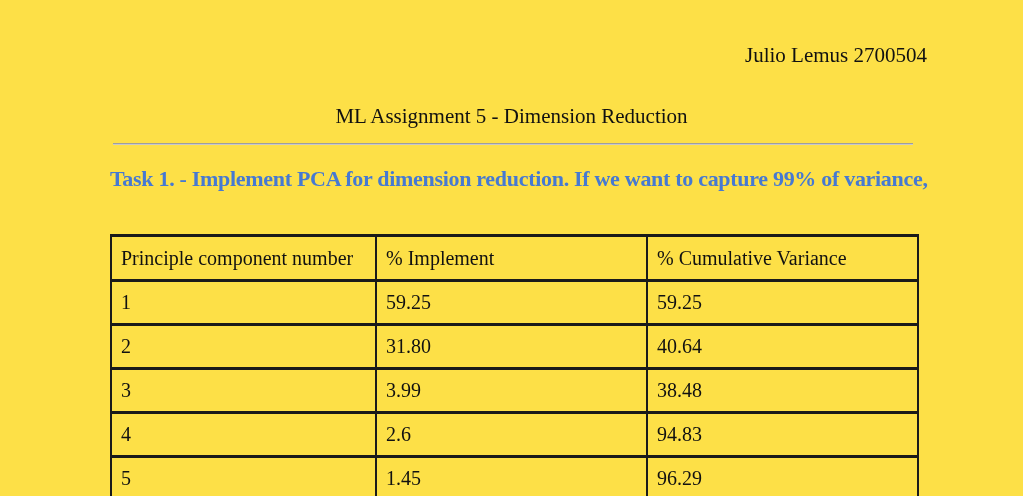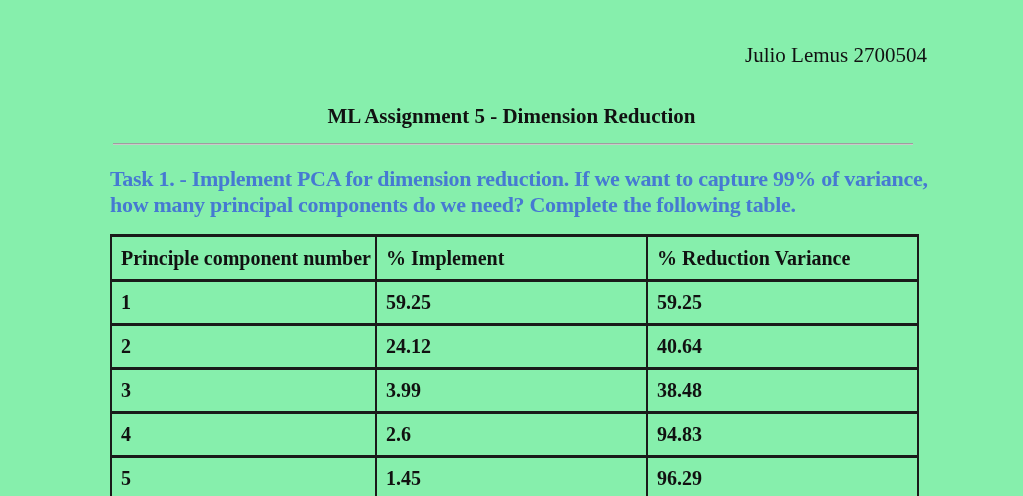--- a/index.html
+++ b/index.html
@@ -6,36 +6,36 @@
   html, body {
     width: 1023px; height: 496px;
     background: #ffffff;
     overflow: hidden;
     font-family: "Liberation Serif", "DejaVu Serif", serif;
     color: #1a1a1a;
   }
   .page {
     position: relative;
     width: 1023px; height: 496px;
-    background: #86efac;
+    background: #fde047;
   }
   .author {
     position: absolute;
     top: 43px; right: 96px;
     font-size: 21px;
     color: #111111;
     white-space: nowrap;
   }
   .doc-title {
     position: absolute;
     top: 104px; left: 0;
     width: 100%;
     text-align: center;
     font-size: 21px;
-    font-weight: bold;
+    font-weight: normal;
     color: #111111;
   }
   .divider {
     position: absolute;
     top: 143px; left: 113px;
     width: 800px; height: 2px;
     background: #9e9e9e;
     border-bottom: 1px solid #c9c9c9;
   }
   .task {
@@ -58,21 +58,21 @@
     color: #111111;
   }
   .pca-table col.c1 { width: 265px; }
   .pca-table col.c2 { width: 271px; }
   .pca-table col.c3 { width: 271px; }
   .pca-table th, .pca-table td {
     border-left: 2px solid #1a1a1a;
     border-right: 2px solid #1a1a1a;
     border-top: 3px solid #1a1a1a;
     border-bottom: 3px solid #1a1a1a;
-    font-weight: bold;
+    font-weight: normal;
     text-align: left;
     vertical-align: middle;
     padding: 0 16px 0 9px;
     overflow: hidden;
     white-space: nowrap;
   }
   .pca-table thead th { height: 45px; }
   .pca-table tbody td { height: 44px; }
 </style>
 </head>
@@ -81,45 +81,44 @@
 <div class="page">
 
   <div class="author">Julio Lemus 2700504</div>
 
   <div class="doc-title">ML Assignment 5 - Dimension Reduction</div>
 
   <div class="divider"></div>
 
   <div class="task" style="color: rgb(70, 121, 210);">
     <div class="task-line">Task 1. - Implement PCA for dimension reduction. If we want to capture 99% of variance,</div>
-    <div class="task-line">how many principal components do we need? Complete the following table.</div>
   </div>
 
   <table class="pca-table">
     <colgroup>
         <col class="c1">
         <col class="c2">
         <col class="c3">
       </colgroup>
     <thead>
       <tr>
         <th>Principle component number</th>
         <th>% Implement</th>
-        <th>% Reduction Variance</th>
+        <th>% Cumulative Variance</th>
       </tr>
     </thead>
     <tbody>
       <tr>
         <td>1</td>
         <td>59.25</td>
         <td>59.25</td>
       </tr>
       <tr>
         <td>2</td>
-        <td>24.12</td>
+        <td>31.80</td>
         <td>40.64</td>
       </tr>
       <tr>
         <td>3</td>
         <td>3.99</td>
         <td>38.48</td>
       </tr>
       <tr>
         <td>4</td>
         <td>2.6</td>

